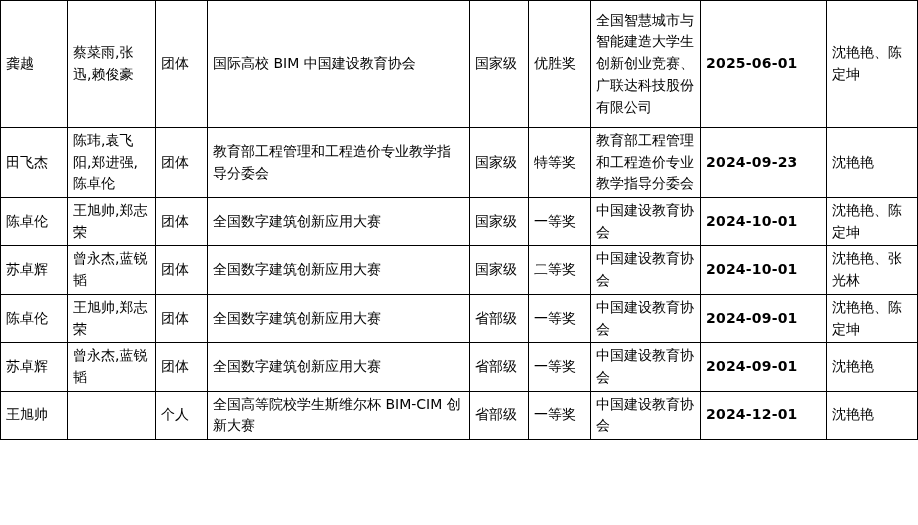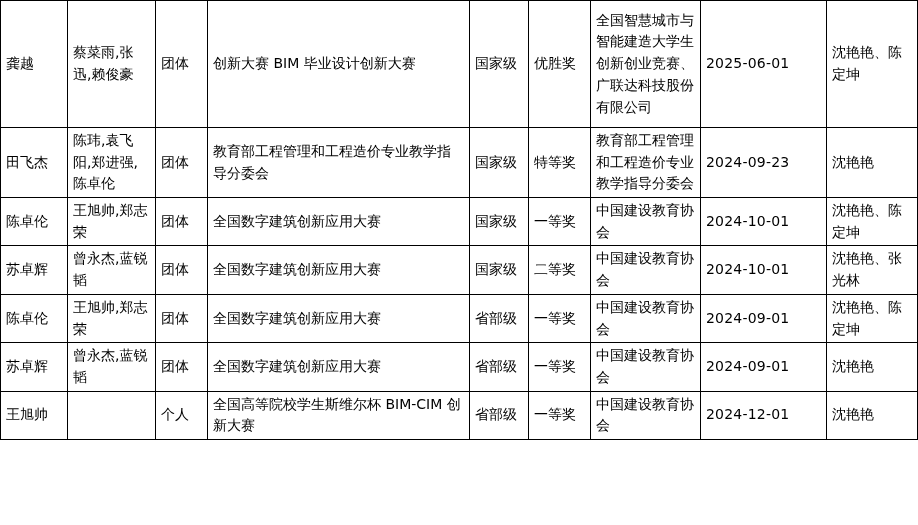--- a/index.html
+++ b/index.html
@@ -34,21 +34,21 @@
   col.c-level       { width: 59px; }
   col.c-award       { width: 62px; }
   col.c-organizer   { width: 110px; }
   col.c-date        { width: 126px; }
   col.c-advisors    { width: 91px; }
   
   tbody tr              { height: 46px; }
   tbody tr:nth-child(1) { height: 127px; }
   tbody tr:nth-child(2) { height: 69px; }
   
-  td.col-date { font-weight: normal; letter-spacing: 0.2px; }
+  td.col-date { font-weight: bold; letter-spacing: 0.2px; }
 </style>
 </head>
 <body>
 
 <div class="table-container">
   <table class="awards">
     <colgroup>
       <col class="c-name">
       <col class="c-members">
       <col class="c-group-type">
@@ -57,21 +57,21 @@
       <col class="c-award">
       <col class="c-organizer">
       <col class="c-date">
       <col class="c-advisors">
     </colgroup>
     <tbody>
         <tr>
     <td class="col-name">龚越</td>
     <td class="col-members">蔡菜雨,张迅,赖俊豪</td>
     <td class="col-group-type">团体</td>
-    <td class="col-competition">创新大赛 BIM 毕业设计创新大赛</td>
+    <td class="col-competition">国际高校 BIM 中国建设教育协会</td>
     <td class="col-level">国家级</td>
     <td class="col-award">优胜奖</td>
     <td class="col-organizer">全国智慧城市与智能建造大学生创新创业竞赛、广联达科技股份有限公司</td>
     <td class="col-date">2025-06-01</td>
     <td class="col-advisors">沈艳艳、陈定坤</td>
   </tr>
         <tr>
     <td class="col-name">田飞杰</td>
     <td class="col-members">陈玮,袁飞阳,郑进强,陈卓伦</td>
     <td class="col-group-type">团体</td>

